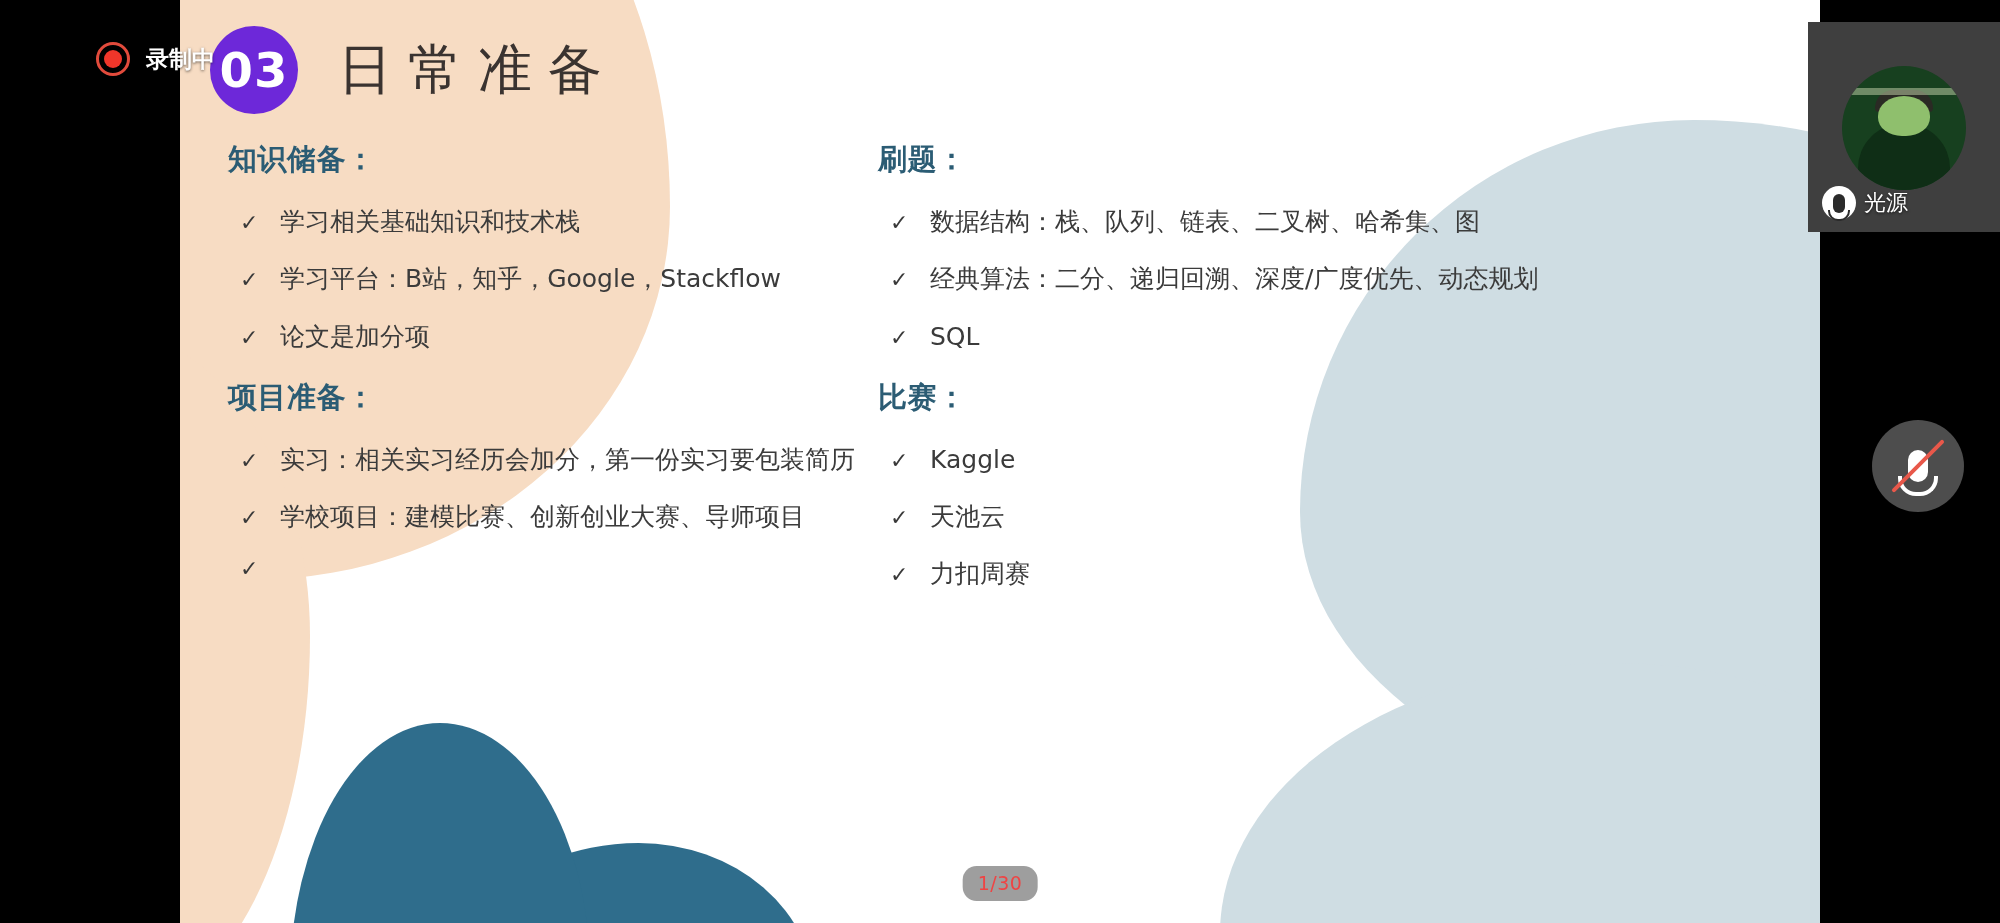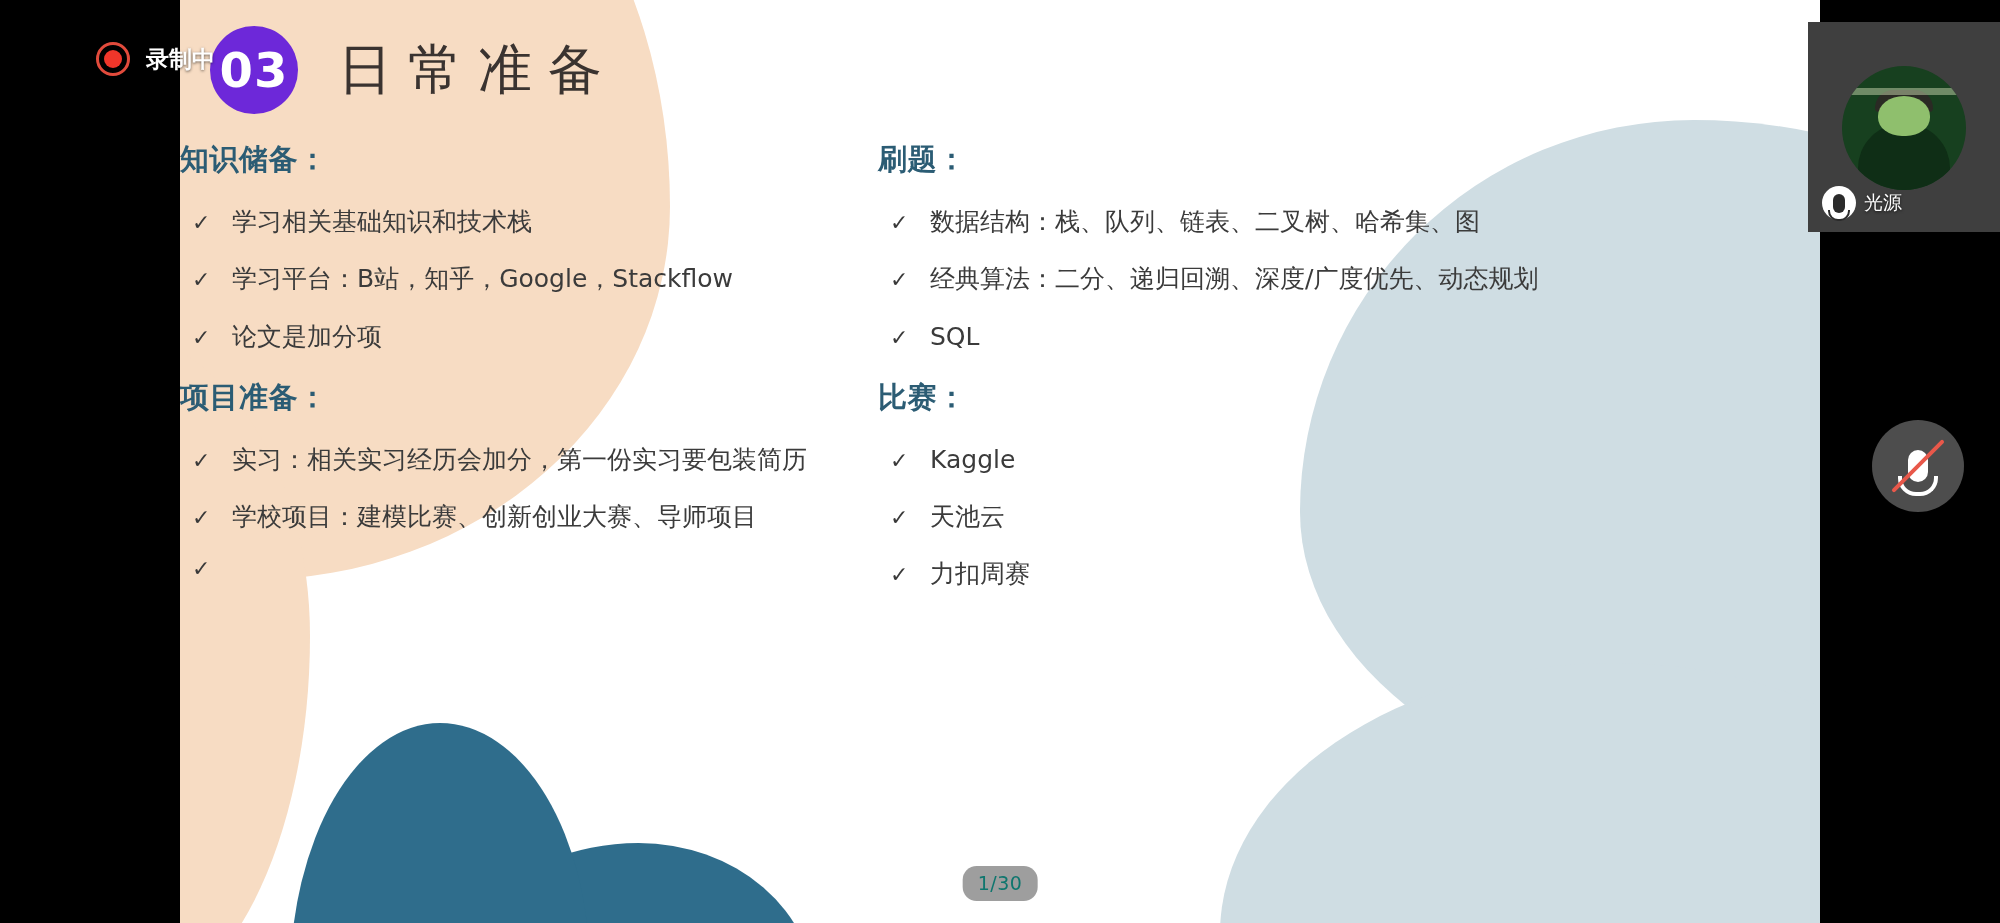--- a/index.html
+++ b/index.html
@@ -84,21 +84,21 @@
   }
 
   
   .columns {
     position: absolute;
     left: 0; top: 140px;
     width: 1640px;
     display: flex;
   }
   .col { position: relative; }
-  .col-left  { width: 640px; }
+  .col-left  { width: 640px; padding-left: 48px; }
   .col-right { width: 940px; padding-left: 58px; }
 
   .section { margin-bottom: 10px; }
   .section + .section { }
 
   .section-head {
     color: #2b5c74;
     font-weight: 700;
     font-size: 29px;
     margin-bottom: 26px;
@@ -127,21 +127,21 @@
     white-space: nowrap;
   }
   .col-right .btext { font-size: 25px; }
 
   
   .page-indicator {
     position: absolute;
     left: 50%; transform: translateX(-50%);
     bottom: 22px;
     background: rgba(120,120,120,0.72);
-    color: #0f766e;
+    color: #ef4444;
     font-size: 19px;
     padding: 6px 15px 7px;
     border-radius: 14px;
     font-family: "DejaVu Sans", sans-serif;
     letter-spacing: 0.5px;
   }
 
   
   .rec {
     position: absolute;
@@ -219,21 +219,21 @@
     background: #2b2b2b; position: relative;
   }
   .mic-glyph::after {
     content: ""; position: absolute;
     left: 50%; transform: translateX(-50%);
     bottom: -8px; width: 18px; height: 9px;
     border: 2.5px solid #2b2b2b; border-top: none;
     border-radius: 0 0 10px 10px;
   }
   .pip-name {
-    color: #ffffff; font-size: 19px;
+    color: #ffffff; font-size: 22px;
     font-family: "DejaVu Sans", sans-serif;
     text-shadow: 0 1px 3px rgba(0,0,0,0.7);
   }
 
   
   .mute-fab {
     position: absolute;
     right: 36px; top: 420px;
     width: 92px; height: 92px; border-radius: 50%;
     background: rgba(125,125,125,0.62);

